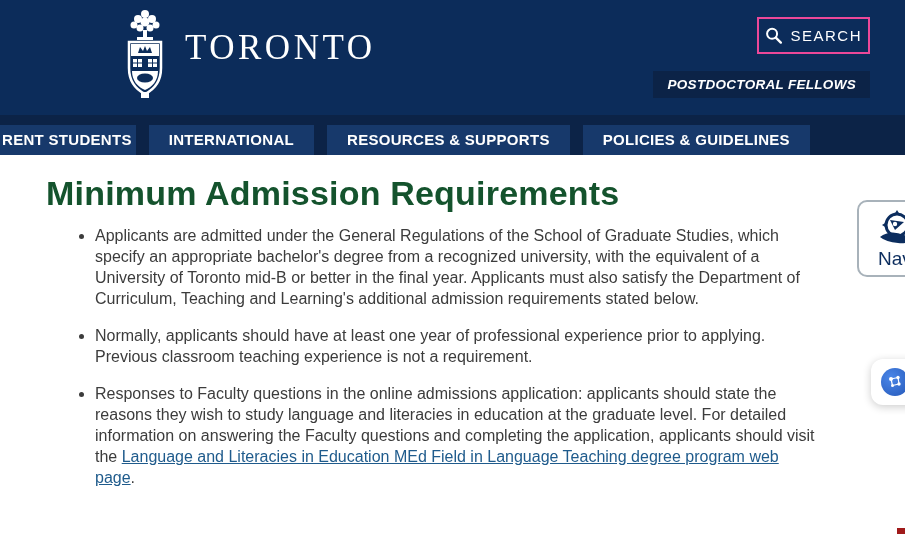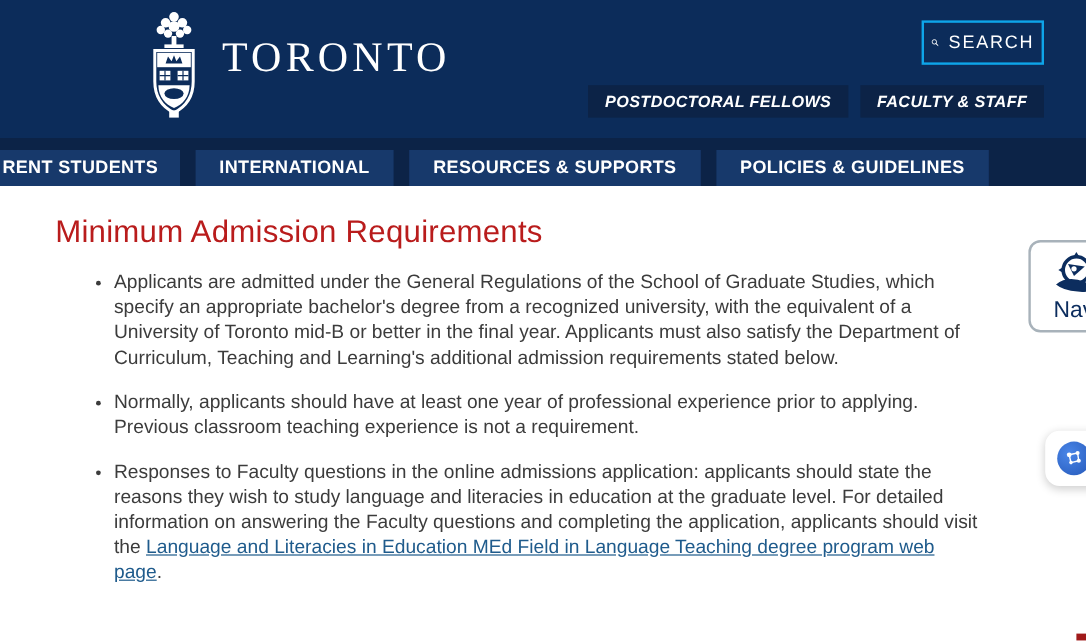--- a/index.html
+++ b/index.html
@@ -7,44 +7,44 @@
     position:relative;width:905px;height:534px;overflow:hidden;
     background:#ffffff;font-family:"Liberation Sans",sans-serif;
   }
   
   .site-header{position:absolute;top:0;left:0;width:905px;height:115px;background:#0c2c5a;}
   .crest{position:absolute;left:112px;top:4px;width:66px;height:100px;}
   .wordmark{position:absolute;left:185px;top:30px;color:#ffffff;font-family:"Liberation Serif",serif;}
   .wordmark .line1{font-size:15px;letter-spacing:4.5px;margin:0 0 2px 3px;}
   .wordmark .line2{font-size:35px;letter-spacing:3.5px;line-height:36px;}
   .search-button{
-    position:absolute;right:35px;top:17px;width:102px;height:37px;box-sizing:border-box;
-    border:2px solid #0ea5e9;background:transparent;color:#ffffff;
+    position:absolute;right:35px;top:17px;width:113px;height:37px;box-sizing:border-box;
+    border:2px solid #ec4899;background:transparent;color:#ffffff;
     display:flex;align-items:center;justify-content:center;gap:8px;cursor:pointer;
   }
   .search-button .label{font-size:15px;letter-spacing:1.5px;}
   .quick-links{position:absolute;right:35px;top:71px;display:flex;gap:10px;}
   .quick-link{
     height:27px;background:#0c2347;color:#ffffff;border:none;cursor:pointer;
     font-family:"Liberation Sans",sans-serif;font-size:13.5px;font-weight:600;
     letter-spacing:.3px;padding:0 14px;display:flex;align-items:center;font-style:italic;
   }
   
   .primary-nav{position:absolute;top:115px;left:0;width:905px;height:40px;background:#0c2347;}
   .nav-row{position:absolute;top:10px;left:0;display:flex;gap:13px;height:30px;white-space:nowrap;}
   .nav-item{
     background:#17396b;color:#ffffff;font-size:15px;font-weight:600;letter-spacing:.3px;
     line-height:30px;padding:0 20px;cursor:pointer;
   }
-  .nav-item:first-child{padding-left:2px;padding-right:18px;}
+  .nav-item:first-child{padding-left:2px;padding-right:4px;}
   
   .content{position:absolute;top:155px;left:0;width:905px;color:#3c3c3c;}
   .intro{margin:6px 0 0 46px;width:758px;font-size:16px;line-height:21.5px;}
   .page-heading{
-    margin:23px 0 0 46px;font-size:26px;font-weight:400;color:#b91c1c;
+    margin:23px 0 0 46px;font-size:34px;font-weight:700;color:#14532d;
     letter-spacing:.2px;line-height:30px;
   }
   .req-list{margin:17px 0 0 62px;padding:0 0 0 17px;width:752px;}
   .req-list li{font-size:16px;line-height:21px;margin:16px;}
   .req-list li::marker{color:#3c3c3c;}
   .inline-link{color:#1f5b8c;text-decoration:underline;cursor:pointer;}
   
   .navi-card{
     position:absolute;left:857px;top:200px;width:80px;height:77px;box-sizing:border-box;
     background:#ffffff;border:2px solid #a8b2ba;border-radius:10px;cursor:pointer;
@@ -114,21 +114,20 @@
     <button class="search-button">
       <svg width="21" height="21" viewBox="0 0 21 21">
         <circle cx="8.5" cy="8.5" r="6" fill="none" stroke="#ffffff" stroke-width="2.4"></circle>
         <line x1="13" y1="13" x2="19" y2="19" stroke="#ffffff" stroke-width="2.8" stroke-linecap="round"></line>
       </svg>
       <span class="label">SEARCH</span>
     </button>
 
     <div class="quick-links">
       <button class="quick-link">POSTDOCTORAL FELLOWS</button>
-      <button class="quick-link">FACULTY &amp; STAFF</button>
     </div>
   </header>
 
   <nav class="primary-nav">
     <div class="nav-row">
       <div class="nav-item">RENT STUDENTS</div>
       <div class="nav-item">INTERNATIONAL</div>
       <div class="nav-item">RESOURCES &amp; SUPPORTS</div>
       <div class="nav-item">POLICIES &amp; GUIDELINES</div>
     </div>

